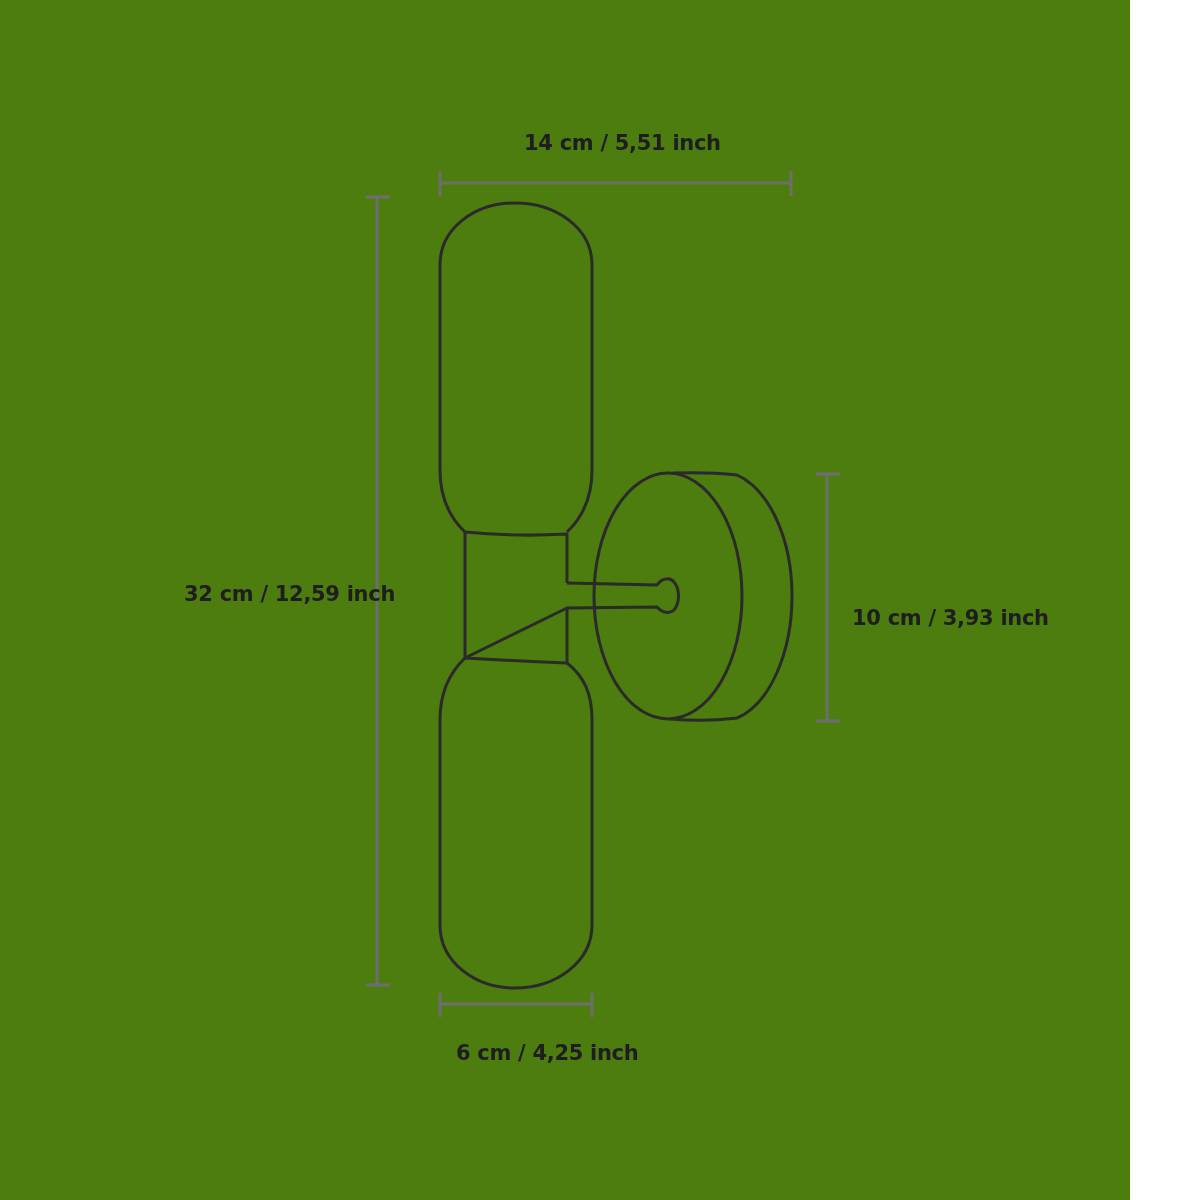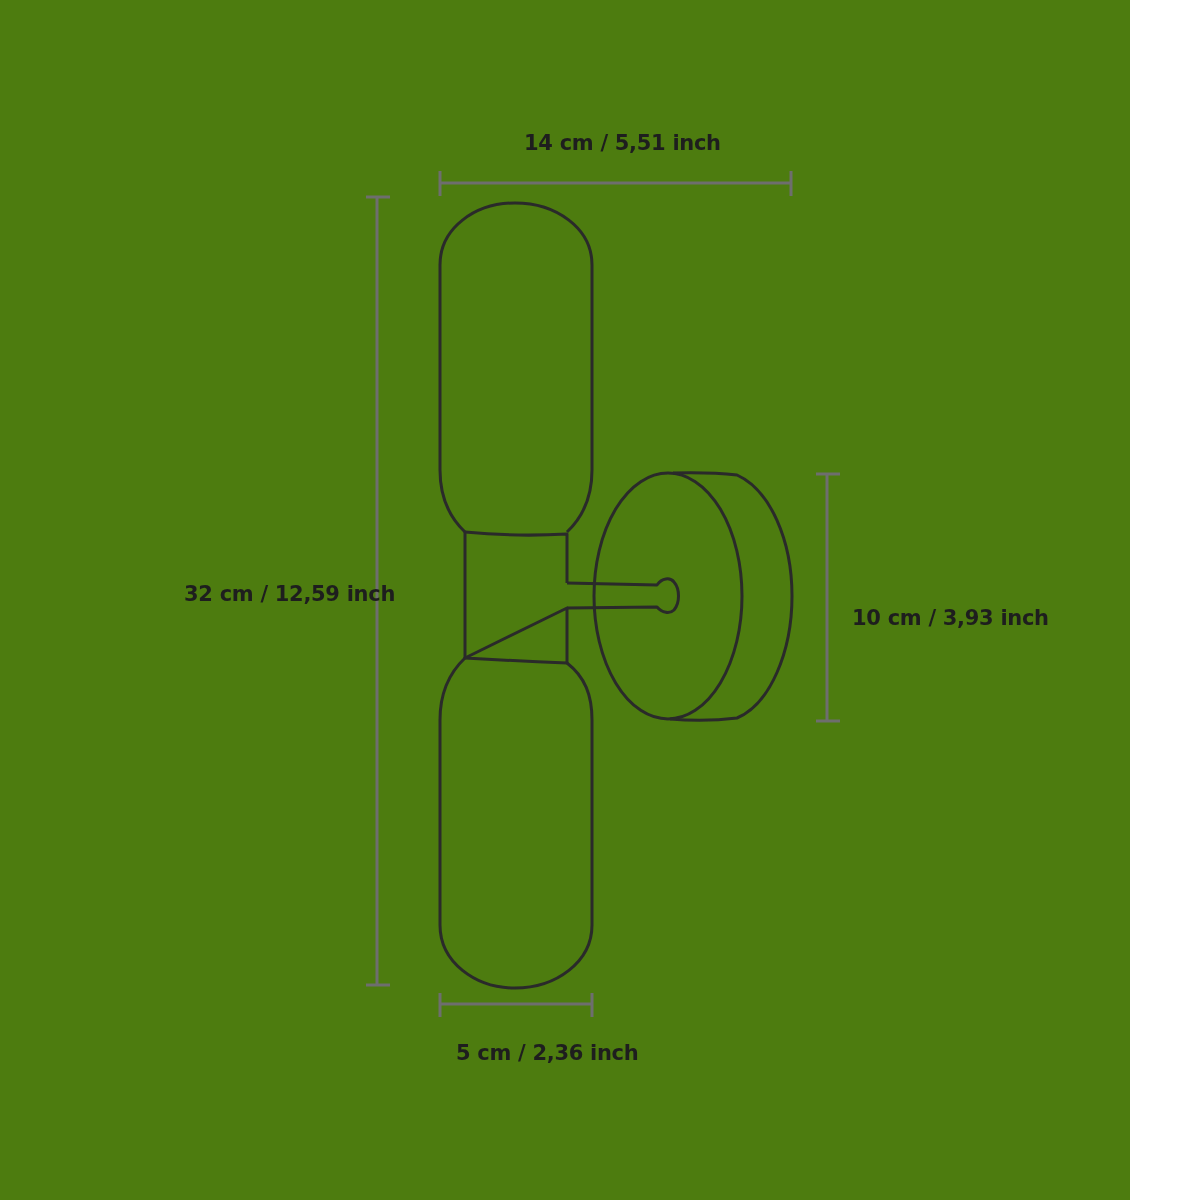--- a/index.html
+++ b/index.html
@@ -81,14 +81,14 @@
 
       <ellipse cx="668" cy="596" rx="74" ry="123"></ellipse>
 
       <path d="M 673 473 Q 710 472 737 475 C 770 490 792 540 792 596 C 792 652 770 704 737 718 Q 705 722 670 719"></path>
     </g>
   </svg>
 
   <div class="label" id="label-top">14 cm / 5,51 inch</div>
   <div class="label" id="label-left">32 cm / 12,59 inch</div>
   <div class="label" id="label-right">10 cm / 3,93 inch</div>
-  <div class="label" id="label-bottom">5 cm / 2,36 inch</div>
+  <div class="label" id="label-bottom">6 cm / 4,25 inch</div>
 </div>
 
 </body></html>

